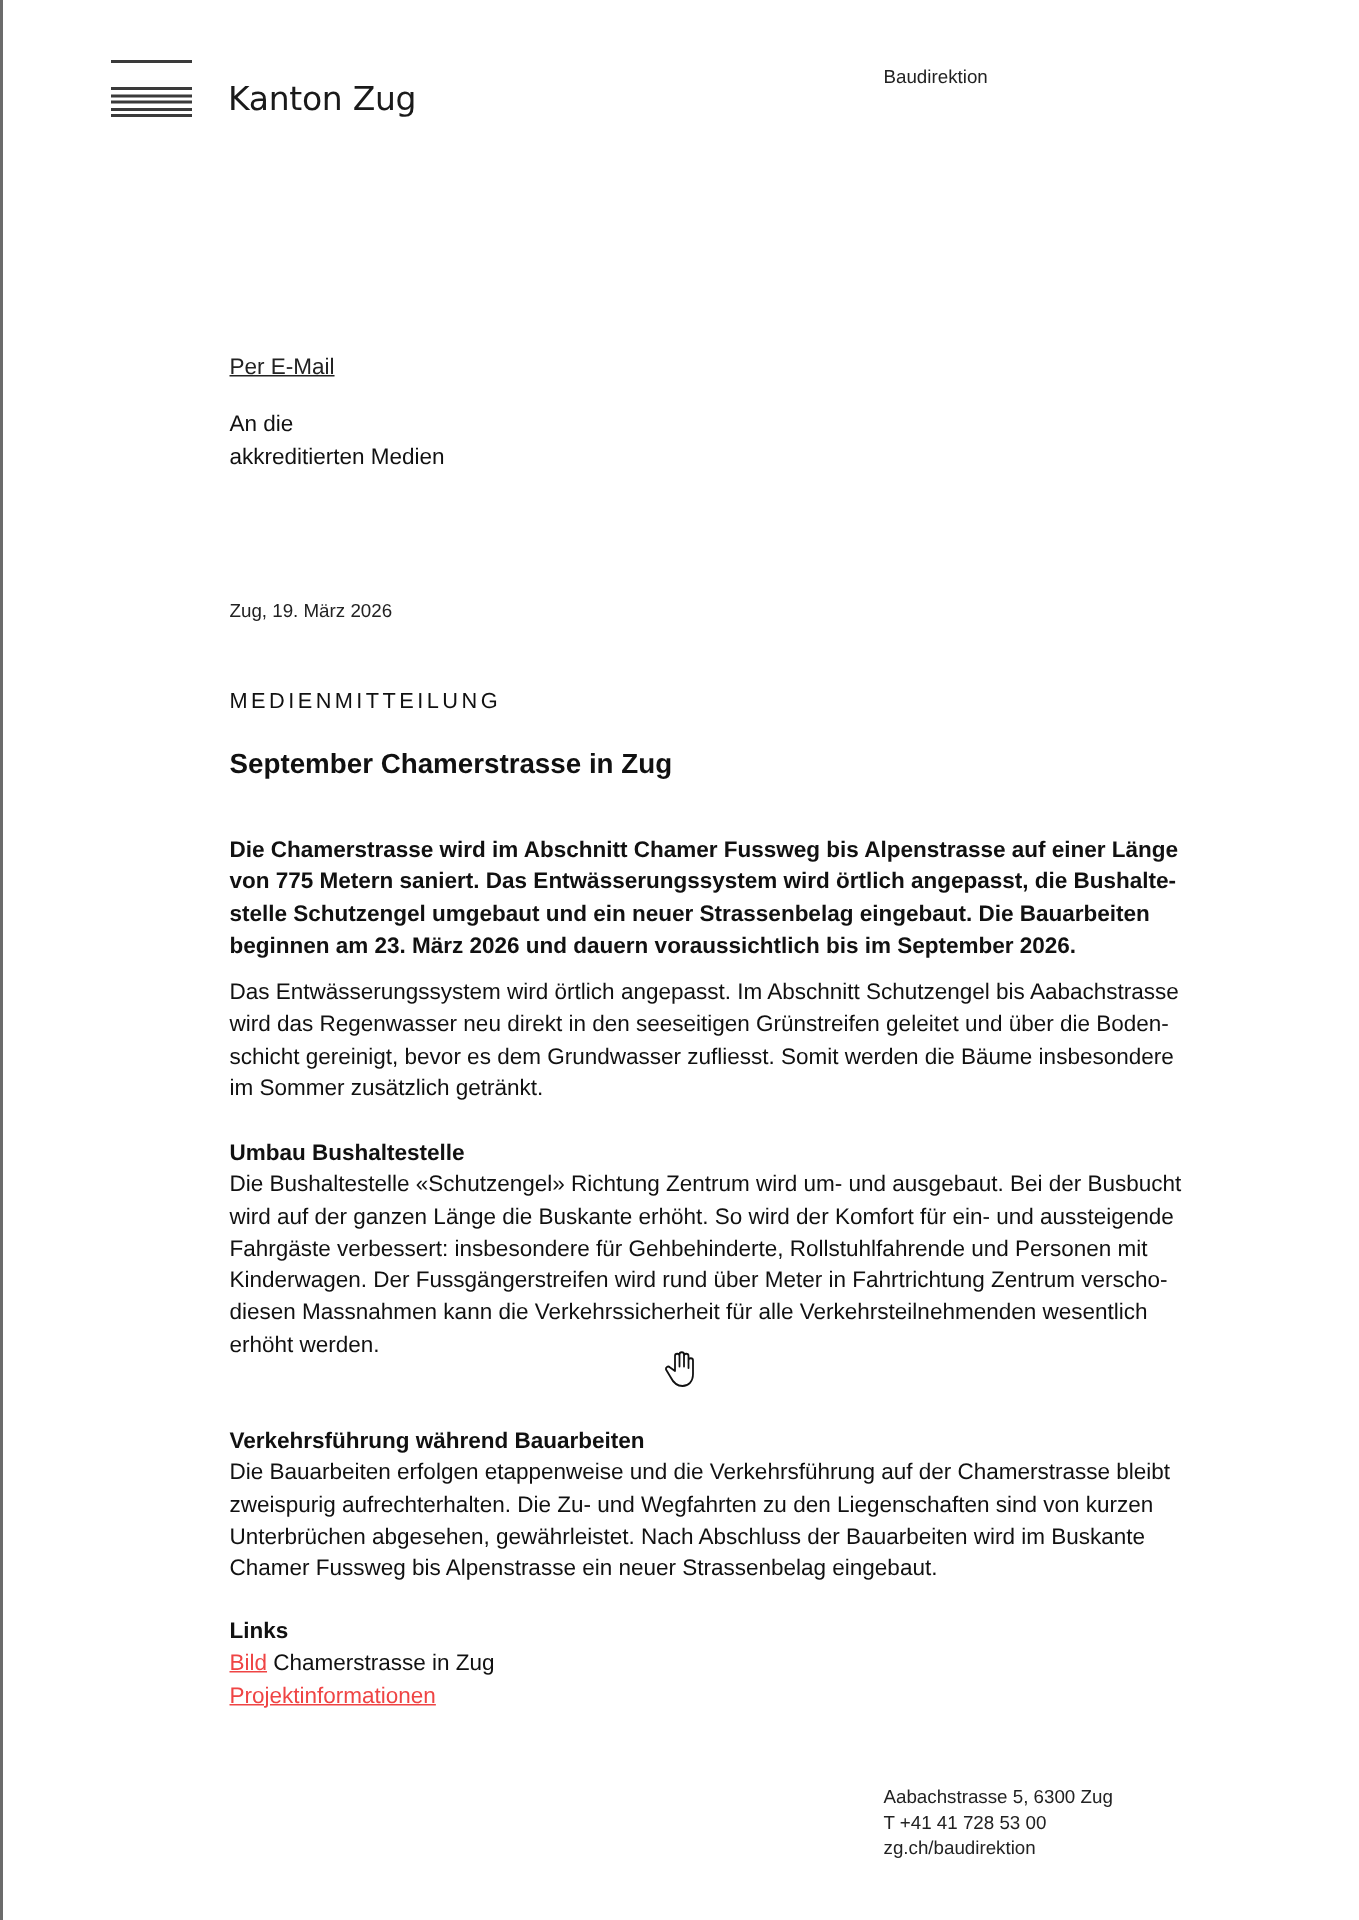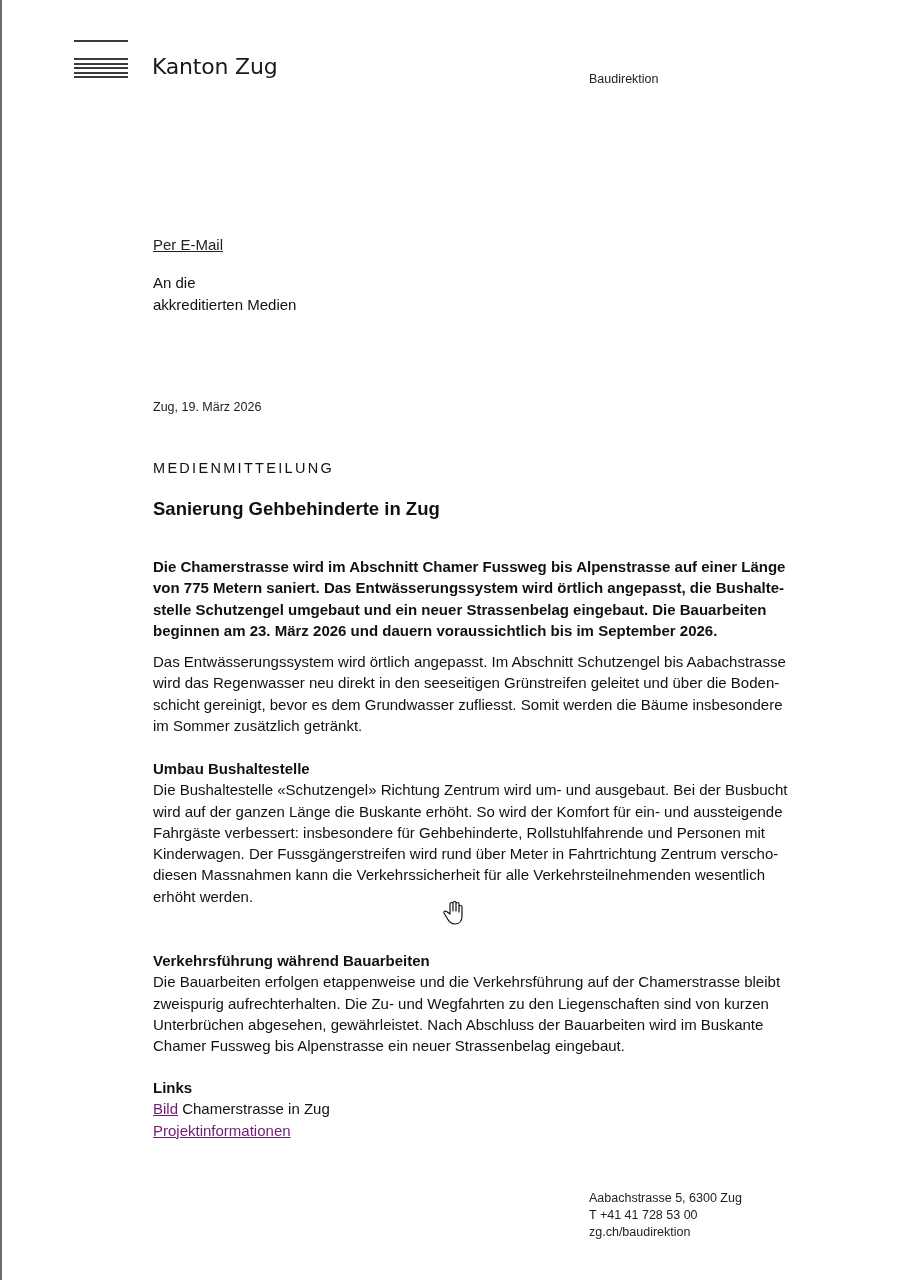--- a/index.html
+++ b/index.html
@@ -8,35 +8,35 @@
       font-family: "Liberation Sans", sans-serif; color: #111;
       border-left: 2px solid #6b6b6b; box-sizing: border-box;
     }
     .abs { position: absolute; }
     .logo-mark { left: 72px; top: 40px; width: 54px; height: 38px; }
     .logo-mark .bar { position: absolute; left: 0; width: 54px; height: 2px; background: #3a3a3a; }
     .logo-text {
       left: 150px; top: 54px; font-family: "DejaVu Sans", sans-serif;
       font-size: 22px; color: #1a1a1a; letter-spacing: -0.2px;
     }
-    .dept { left: 587px; top: 44px; font-size: 12.5px; color: #222; margin-top: 28px; }
+    .dept { left: 587px; top: 44px; font-size: 12.5px; color: #222; }
     .delivery { left: 151px; top: 236px; font-size: 15px; text-decoration: underline; color: #222; }
     .recipient { left: 151px; top: 272px; font-size: 15px; line-height: 21.5px; }
     .date { left: 151px; top: 400px; font-size: 12.5px; color: #222; }
     .kicker { left: 151px; top: 460px; font-size: 14.5px; letter-spacing: 2.3px; color: #111; }
     .title { left: 151px; top: 498px; font-size: 18.5px; font-weight: bold; color: #111; }
     .text-block { left: 151px; width: 690px; font-size: 15px; line-height: 21.3px; color: #111; }
     .lead { top: 556px; font-weight: bold; }
     .p1 { top: 651px; }
     .sec1 { top: 758px; }
     .sec2 { top: 950px; }
     .links { top: 1077px; }
     .h { font-weight: bold; display: block; }
     .line { display: block; white-space: nowrap; }
-    a.link { color: #701a75; }
+    a.link { color: #ef4444; }
     .footer { left: 587px; top: 1190px; font-size: 12.5px; line-height: 17px; color: #222; }
     .cursor { left: 441px; top: 900px; width: 22px; height: 26px; }
   </style>
 </head>
 <body>
 
 <div class="abs logo-mark">
   <div class="bar" style="top:0"></div>
   <div class="bar" style="top:18px"></div>
   <div class="bar" style="top:22.5px"></div>
@@ -49,21 +49,21 @@
 
 <div class="abs delivery">Per E-Mail</div>
 
 <div class="abs recipient">
   <span class="line">An die</span>
   <span class="line">akkreditierten Medien</span>
 </div>
 
 <div class="abs date">Zug, 19. März 2026</div>
 <div class="abs kicker">MEDIENMITTEILUNG</div>
-<div class="abs title">Sanierung Gehbehinderte in Zug</div>
+<div class="abs title">September Chamerstrasse in Zug</div>
 
 <div class="abs text-block lead">
   <span class="line">Die Chamerstrasse wird im Abschnitt Chamer Fussweg bis Alpenstrasse auf einer Länge</span>
   <span class="line">von 775 Metern saniert. Das Entwässerungssystem wird örtlich angepasst, die Bushalte-</span>
   <span class="line">stelle Schutzengel umgebaut und ein neuer Strassenbelag eingebaut. Die Bauarbeiten</span>
   <span class="line">beginnen am 23. März 2026 und dauern voraussichtlich bis im September 2026.</span>
 </div>
 
 <div class="abs text-block p1">
   <span class="line">Das Entwässerungssystem wird örtlich angepasst. Im Abschnitt Schutzengel bis Aabachstrasse</span>

